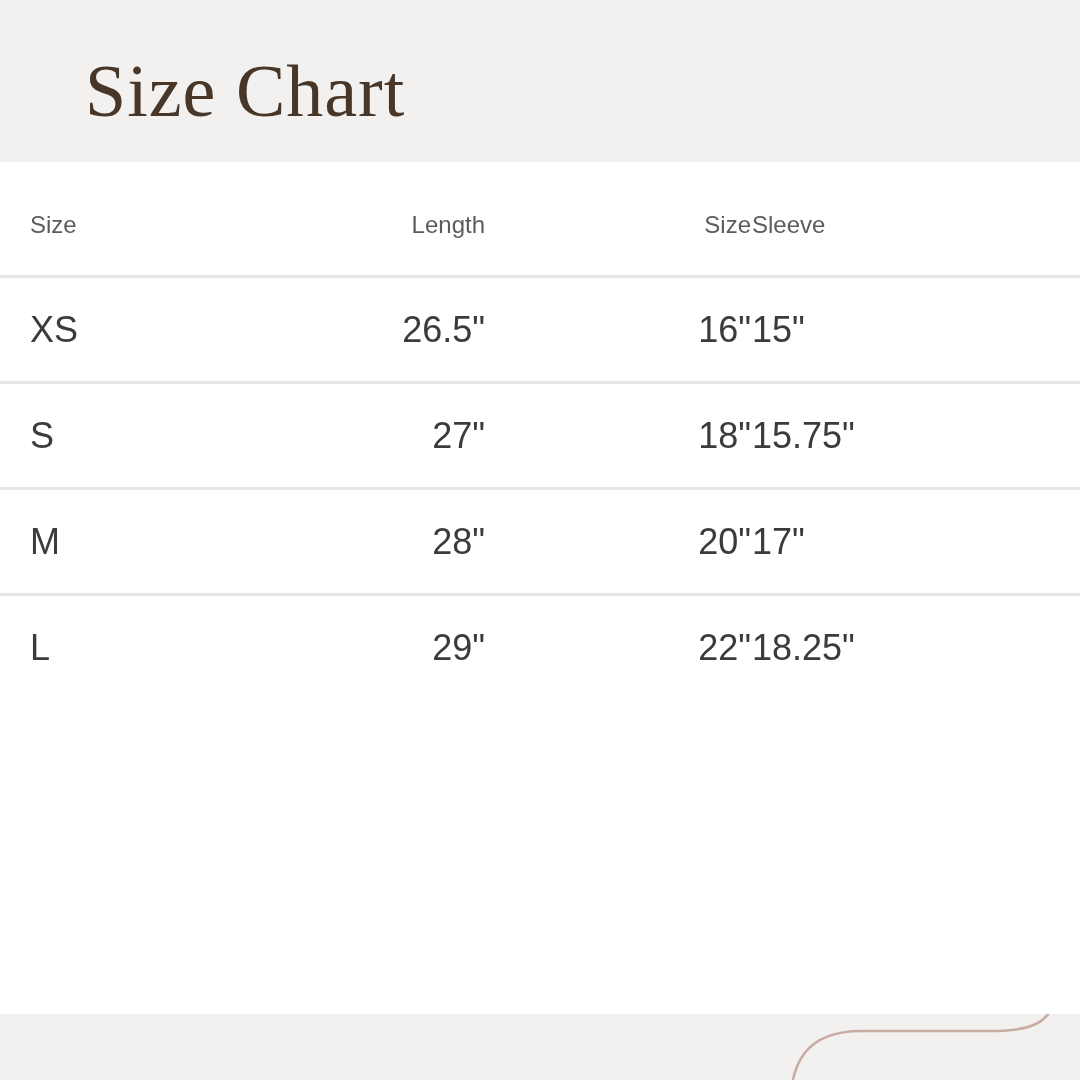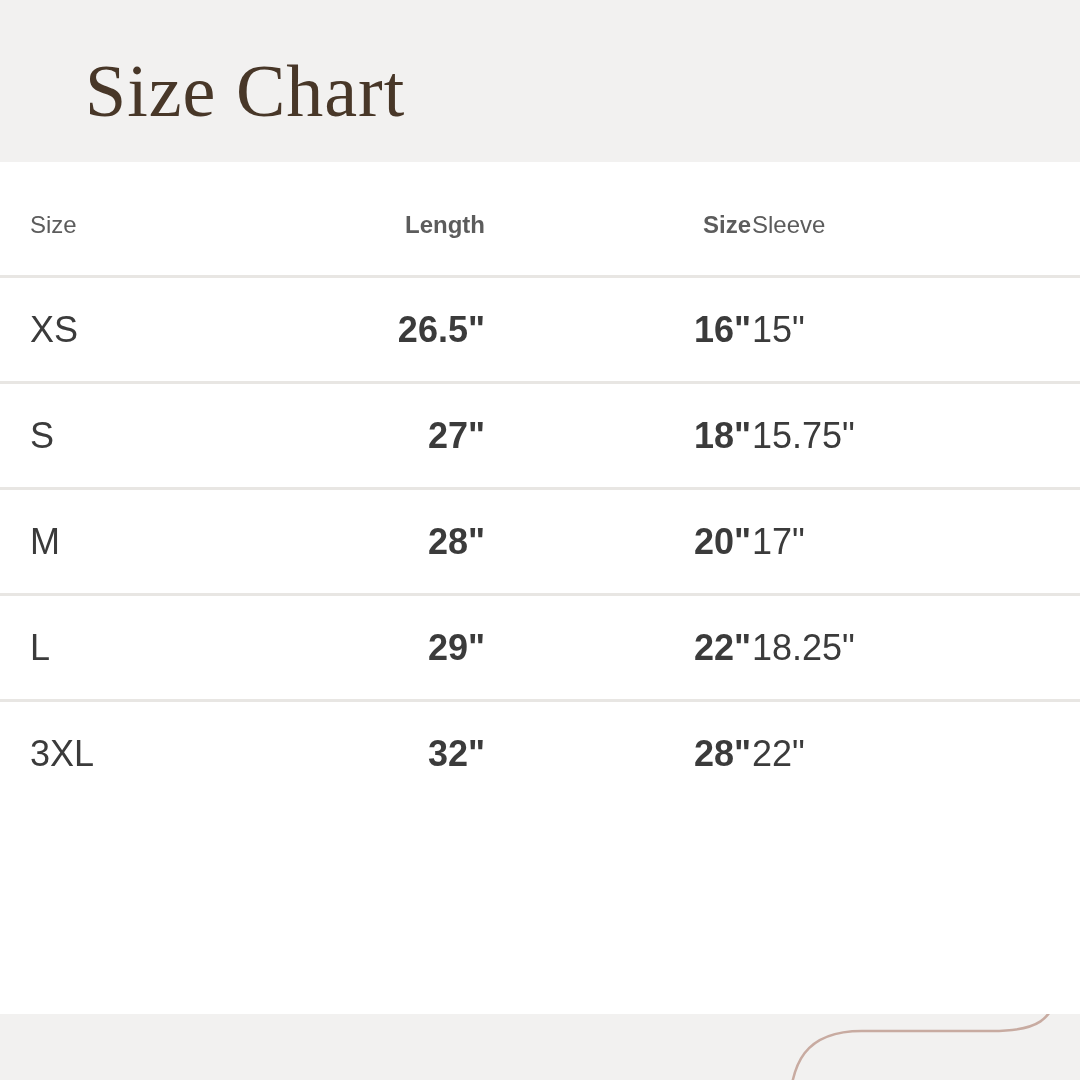--- a/index.html
+++ b/index.html
@@ -73,21 +73,20 @@
   }
   .size-table th.cell-left,
   .size-table td.cell-left {
     text-align: left;
     padding-left: 30px;
   }
   .size-table th.cell-right,
   .size-table td.cell-right {
     text-align: right;
     padding-right: 0;
-    font-weight: bold;
   }
   .size-table th.cell-last,
   .size-table td.cell-last {
     text-align: left;
     padding-right: 34px;
   }
   
   .footer-band {
     flex: 1 1 auto;
     background: #f2f1f0;
@@ -144,26 +143,20 @@
           <td class="cell-right">28"</td>
           <td class="cell-right">20"</td>
           <td class="cell-last">17"</td>
         </tr>
         <tr class="data-row">
           <td class="cell-left">L</td>
           <td class="cell-right">29"</td>
           <td class="cell-right">22"</td>
           <td class="cell-last">18.25"</td>
         </tr>
-        <tr class="data-row">
-          <td class="cell-left">3XL</td>
-          <td class="cell-right">32"</td>
-          <td class="cell-right">28"</td>
-          <td class="cell-last">22"</td>
-        </tr>
       </tbody>
     </table>
   </div>
 
   <div class="footer-band">
     <svg width="1080" height="92" viewBox="0 0 1080 92">
       <path d="M 789 96 C 791 50 804 17 862 17 L 992 17 C 1040 17 1051 5 1059 -24" fill="none" stroke-width="2.5" stroke="#c8aba1"></path>
     </svg>
   </div>
 

